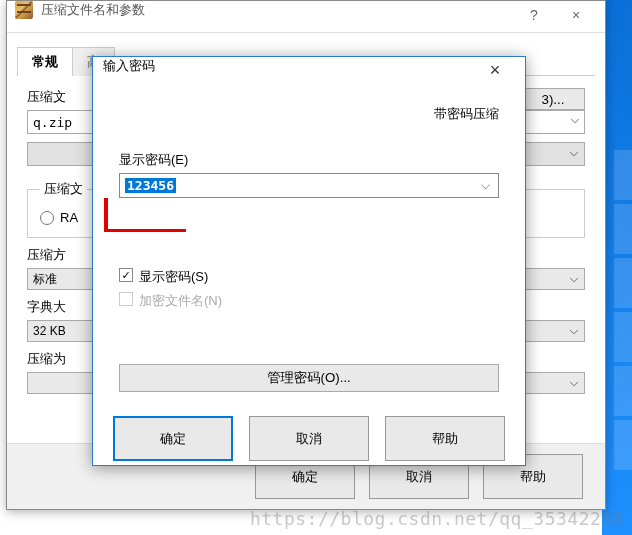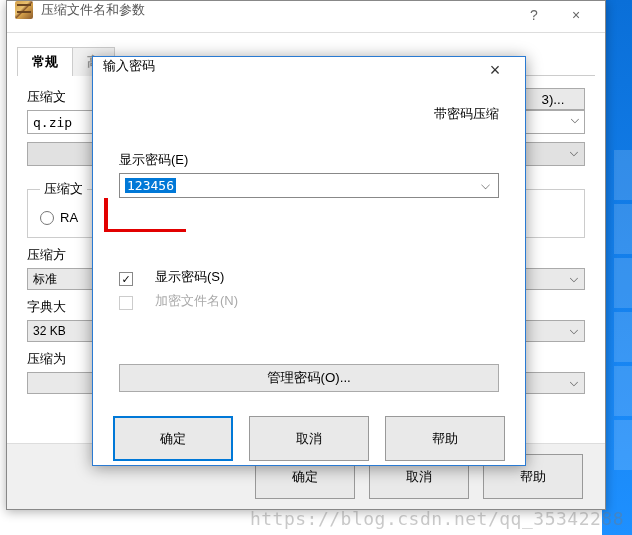--- a/index.html
+++ b/index.html
@@ -178,34 +178,35 @@
       border: 1px solid #888;
       display: flex;
       align-items: center;
       padding: 0 5px;
       position: relative;
     }
     .pd-combo .value {
       background: #0078d7; color: #fff;
       padding: 0 2px;
       font-family: monospace;
+      font-weight: bold;
     }
     .pd-combo::after {
       content: "⌵"; position: absolute; right: 8px; top: 4px; font-size: 12px; color: #555;
     }
     .red-mark {
       position: absolute;
       left: 104px; top: 198px;
       width: 82px; height: 34px;
       border-left: 4px solid #e20000;
       border-bottom: 3px solid #e20000;
       pointer-events: none;
     }
     .checkbox-row {
-      display: flex; align-items: flex-end; gap: 22px; margin: 6px 0;
+      display: flex; align-items: flex-start; gap: 6px; margin: 6px 0;
     }
     .checkbox-row .cb {
       width: 14px; height: 14px; border: 1px solid #888; display: inline-flex; align-items: center; justify-content: center; font-size: 11px;
     }
     .checkbox-row .cb.checked::before { content: "✓"; color: #000; }
     .pd-manage {
       width: 100%; height: 28px; border: 1px solid #aaa; background: #e9e9e9; margin-top: 48px;
       font-family: inherit;
     }
     .pd-buttons {

